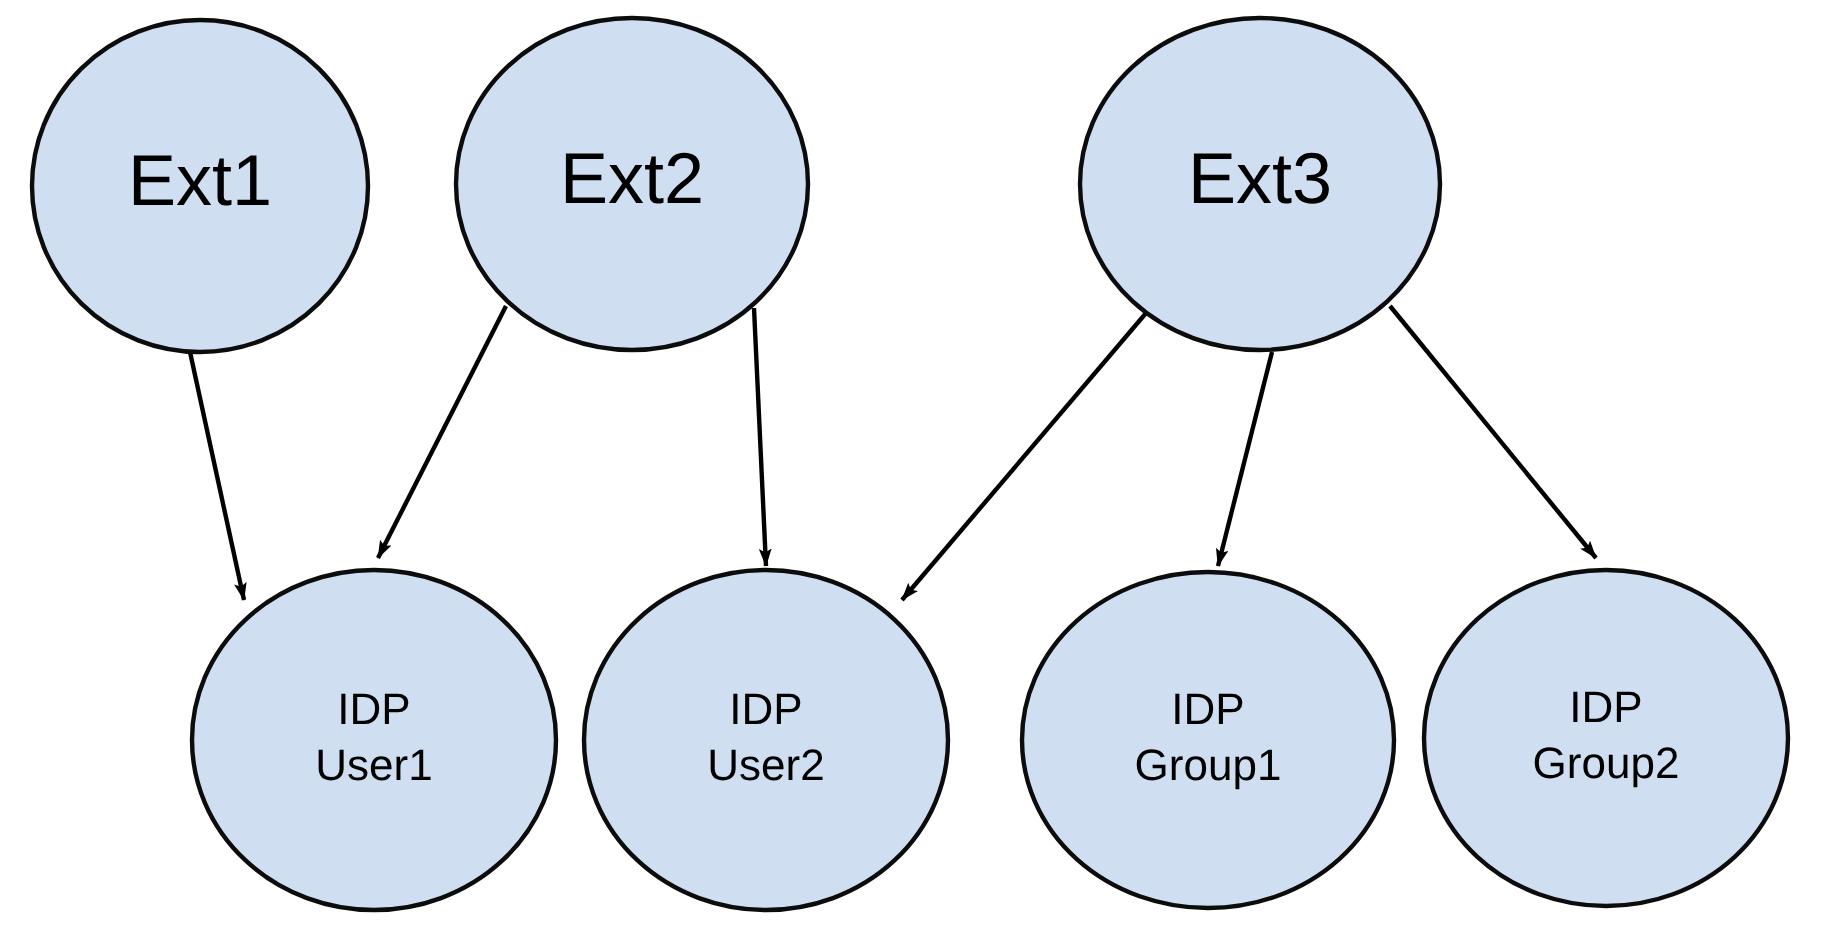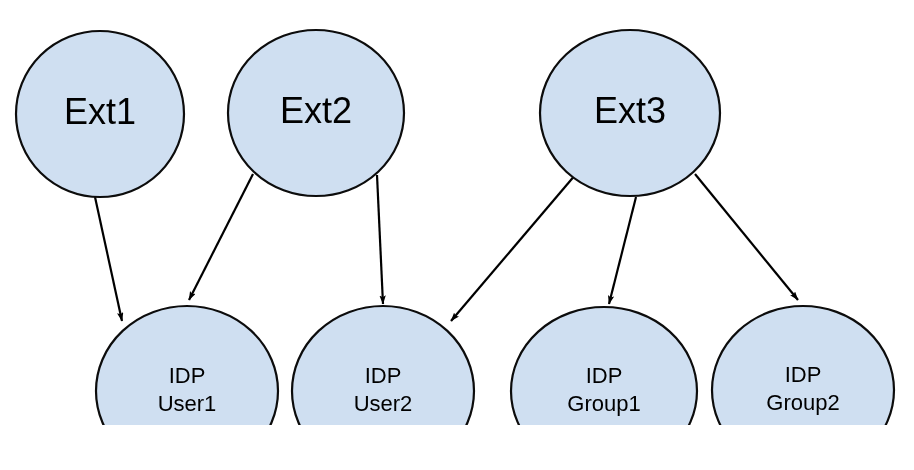--- a/index.html
+++ b/index.html
@@ -7,24 +7,23 @@
     margin: 0;
     padding: 0;
     background: #ffffff;
   }
   body {
     font-family: "Liberation Sans", sans-serif;
   }
   #diagram-canvas {
     position: relative;
     width: 914px;
-    height: 404px;
+    height: 470px;
     background: #ffffff;
     overflow: hidden;
-    margin-top: 21px;
   }
   #diagram-svg {
     position: absolute;
     top: 0;
     left: 0;
     width: 914px;
     height: 470px;
     display: block;
   }
   .node-ellipse {

